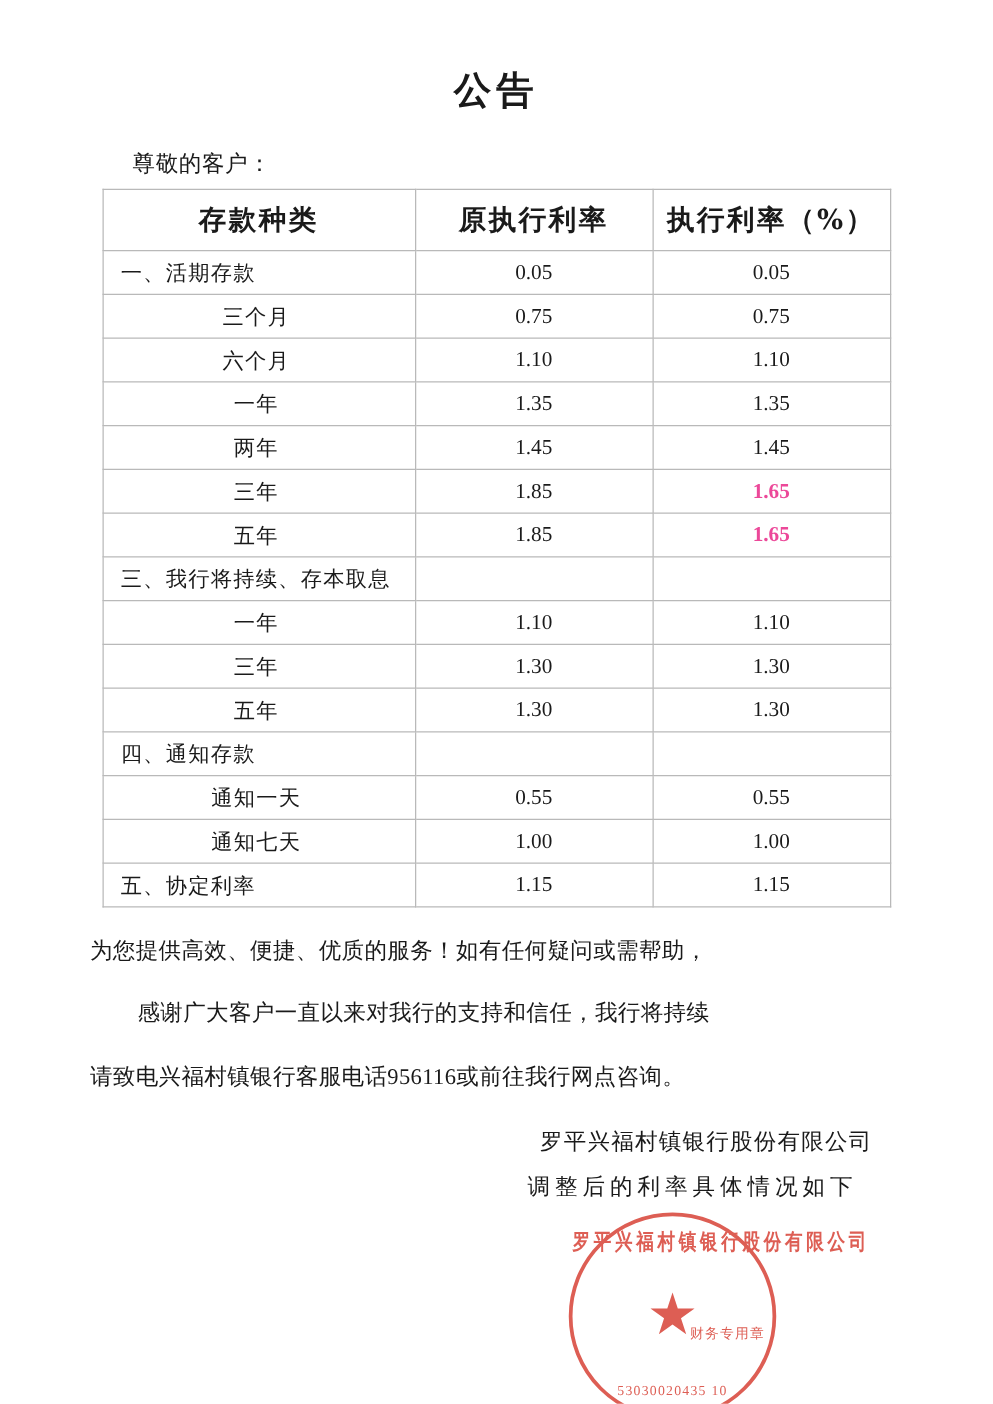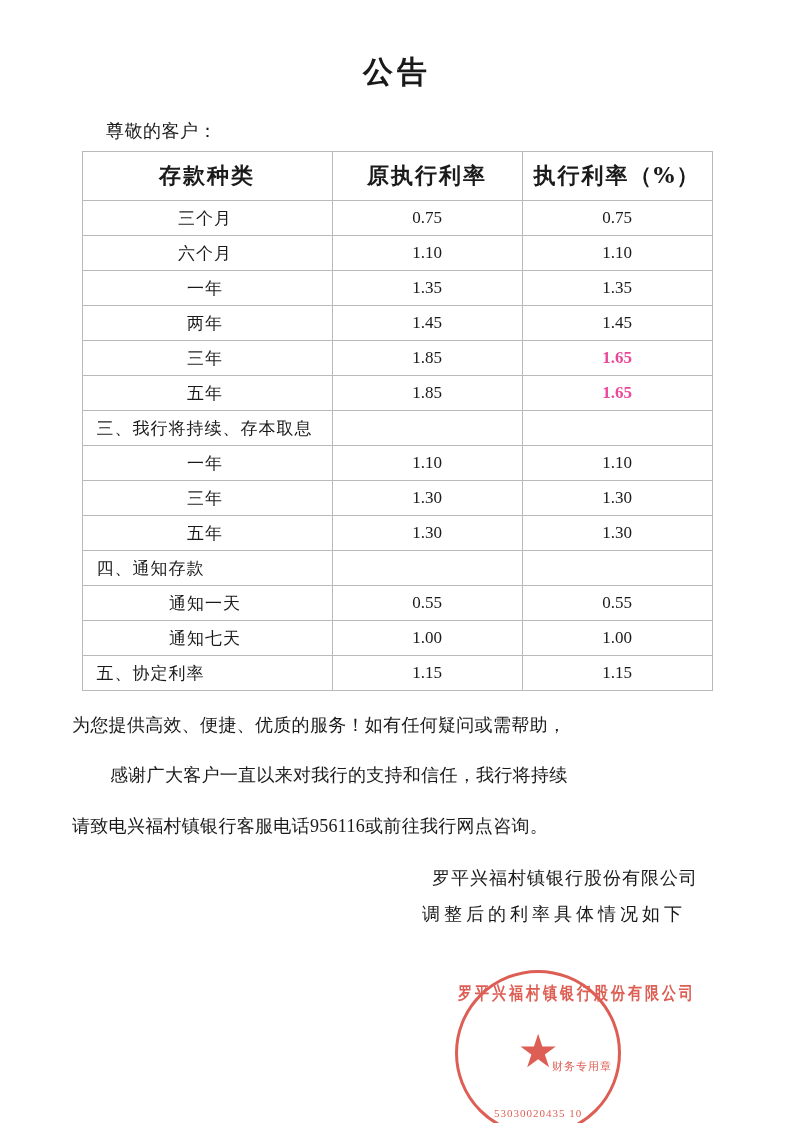--- a/index.html
+++ b/index.html
@@ -183,20 +183,25 @@
       </colgroup>
     <thead>
       <tr>
         <th>存款种类</th>
         <th>原执行利率</th>
         <th>执行利率（%）</th>
       </tr>
     </thead>
     <tbody>
         <tr>
+          <td class="label">一、活期存款</td>
+          <td class="val">0.05</td>
+          <td class="val">0.05</td>
+        </tr>
+        <tr>
           <td class="label indent">三个月</td>
           <td class="val">0.75</td>
           <td class="val">0.75</td>
         </tr>
         <tr>
           <td class="label indent">六个月</td>
           <td class="val">1.10</td>
           <td class="val">1.10</td>
         </tr>
         <tr>

